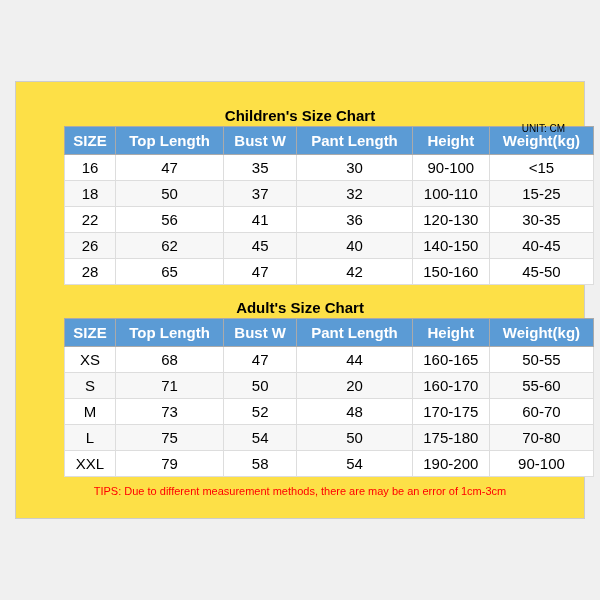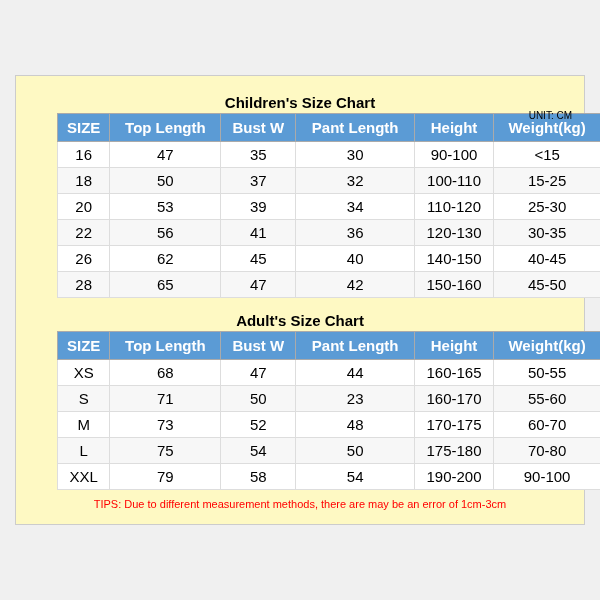--- a/index.html
+++ b/index.html
@@ -6,25 +6,25 @@
     body {
       font-family: Arial, sans-serif;
       background: #f0f0f0;
       display: flex;
       justify-content: center;
       align-items: center;
       width: 600px;
       min-height: 600px;
     }
     .chart-container {
-      background: #fef9c3;
+      background: #fde047;
       border: 1px solid #ccc;
       width: 570px;
       margin: 15px auto;
-      padding: 12px;
+      padding: 19px;
     }
     .section-title {
       text-align: center;
       font-size: 15px;
       font-weight: bold;
       padding: 6px 0 2px 0;
       position: relative;
     }
     .unit-label {
       position: absolute;
@@ -104,28 +104,20 @@
         </tr>
         <tr>
           <td>18</td>
           <td>50</td>
           <td>37</td>
           <td>32</td>
           <td>100-110</td>
           <td>15-25</td>
         </tr>
         <tr>
-          <td>20</td>
-          <td>53</td>
-          <td>39</td>
-          <td>34</td>
-          <td>110-120</td>
-          <td>25-30</td>
-        </tr>
-        <tr>
           <td>22</td>
           <td>56</td>
           <td>41</td>
           <td>36</td>
           <td>120-130</td>
           <td>30-35</td>
         </tr>
         <tr>
           <td>26</td>
           <td>62</td>
@@ -168,21 +160,21 @@
           <td>68</td>
           <td>47</td>
           <td>44</td>
           <td>160-165</td>
           <td>50-55</td>
         </tr>
         <tr>
           <td>S</td>
           <td>71</td>
           <td>50</td>
-          <td>23</td>
+          <td>20</td>
           <td>160-170</td>
           <td>55-60</td>
         </tr>
         <tr>
           <td>M</td>
           <td>73</td>
           <td>52</td>
           <td>48</td>
           <td>170-175</td>
           <td>60-70</td>

